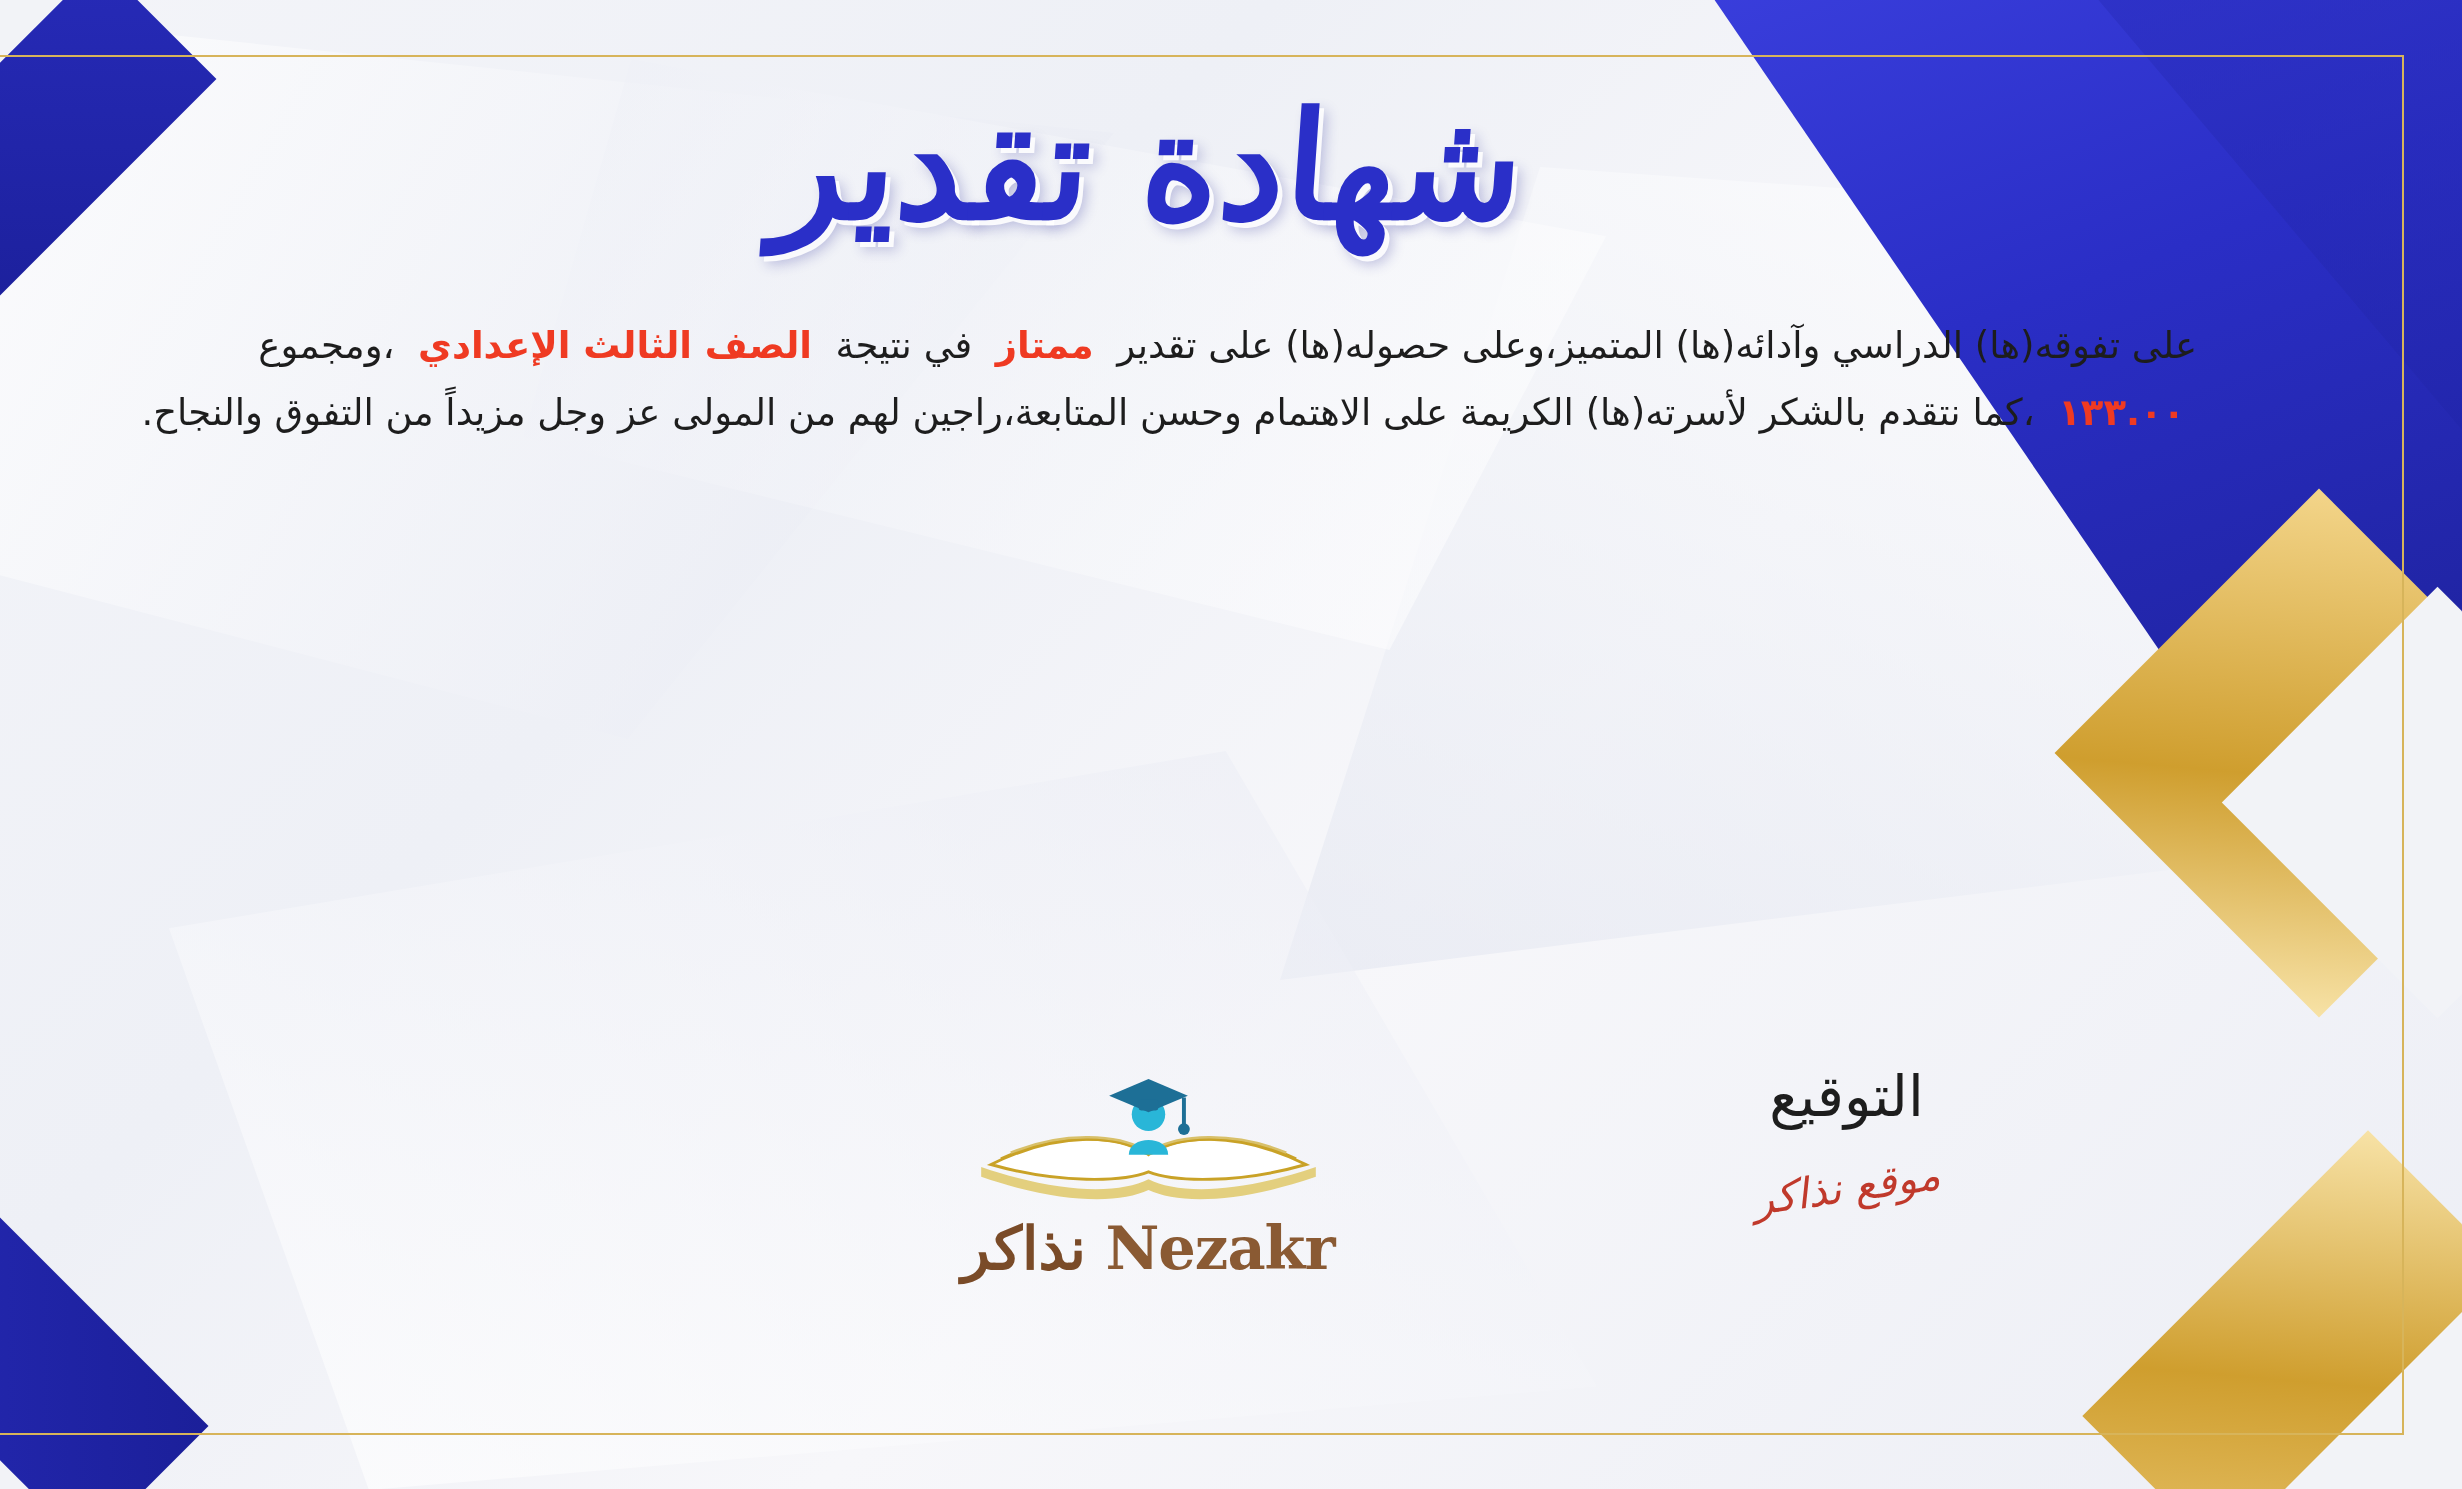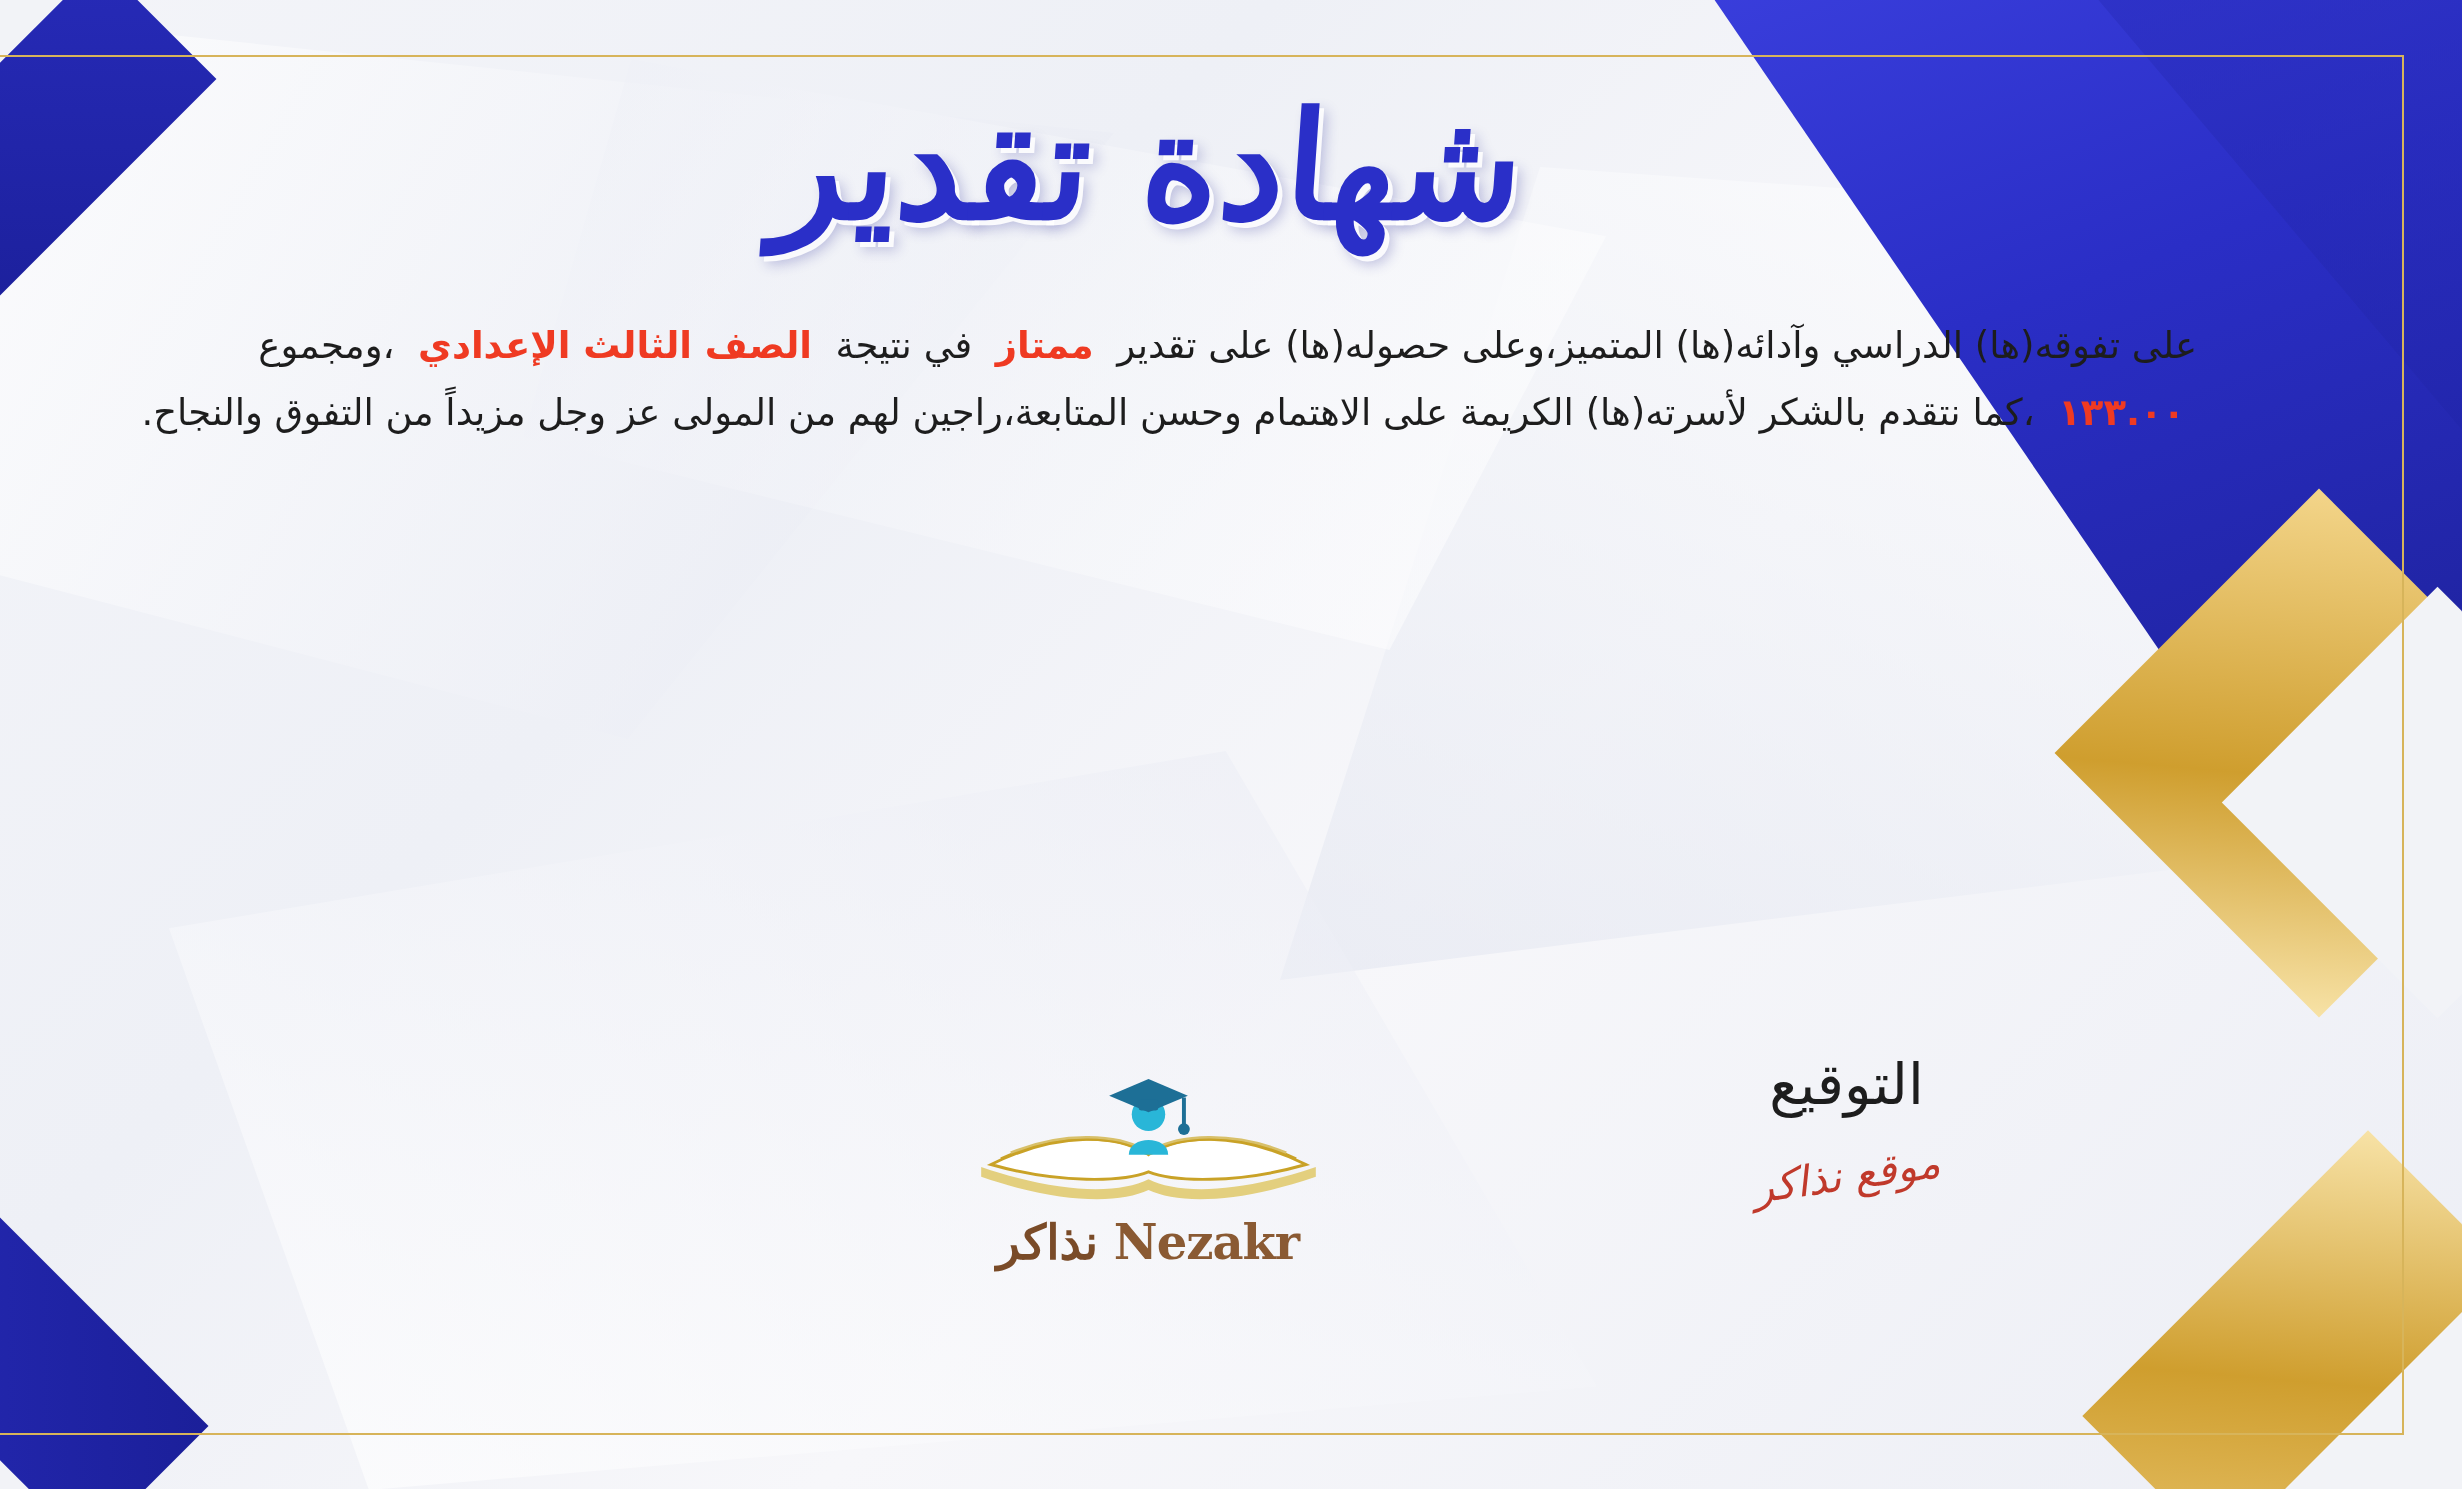--- a/index.html
+++ b/index.html
@@ -206,20 +206,21 @@
   .signature-block {
     position: absolute;
     right: 236px;
     top: 0;
     text-align: center;
     width: 305px;
   }
   .signature-label {
     font-size: 57px;
     color: #1d1d1d;
+    margin-top: 12px;
   }
   .signature-script {
     margin-top: 34px;
     font-family: "DejaVu Serif", serif;
     font-style: italic;
     font-size: 42px;
     color: #c0392b;
     transform: rotate(-8deg);
   }
 
@@ -230,21 +231,21 @@
     transform: translateX(-50%);
     top: 9.8px;
     width: 443px;
     text-align: center;
   }
   .logo svg { display: block; margin: 0 auto; }
   .logo-word {
     margin-top: 4.9px;
     font-family: "DejaVu Serif", serif;
     font-weight: 700;
-    font-size: 48px;
+    font-size: 59px;
     color: #8a5a33;
     letter-spacing: -1px;
   }
   .logo-word .ar { color: #7a4b28; }
 </style>
 </head>
 <body>
 
 <div class="certificate">
 

